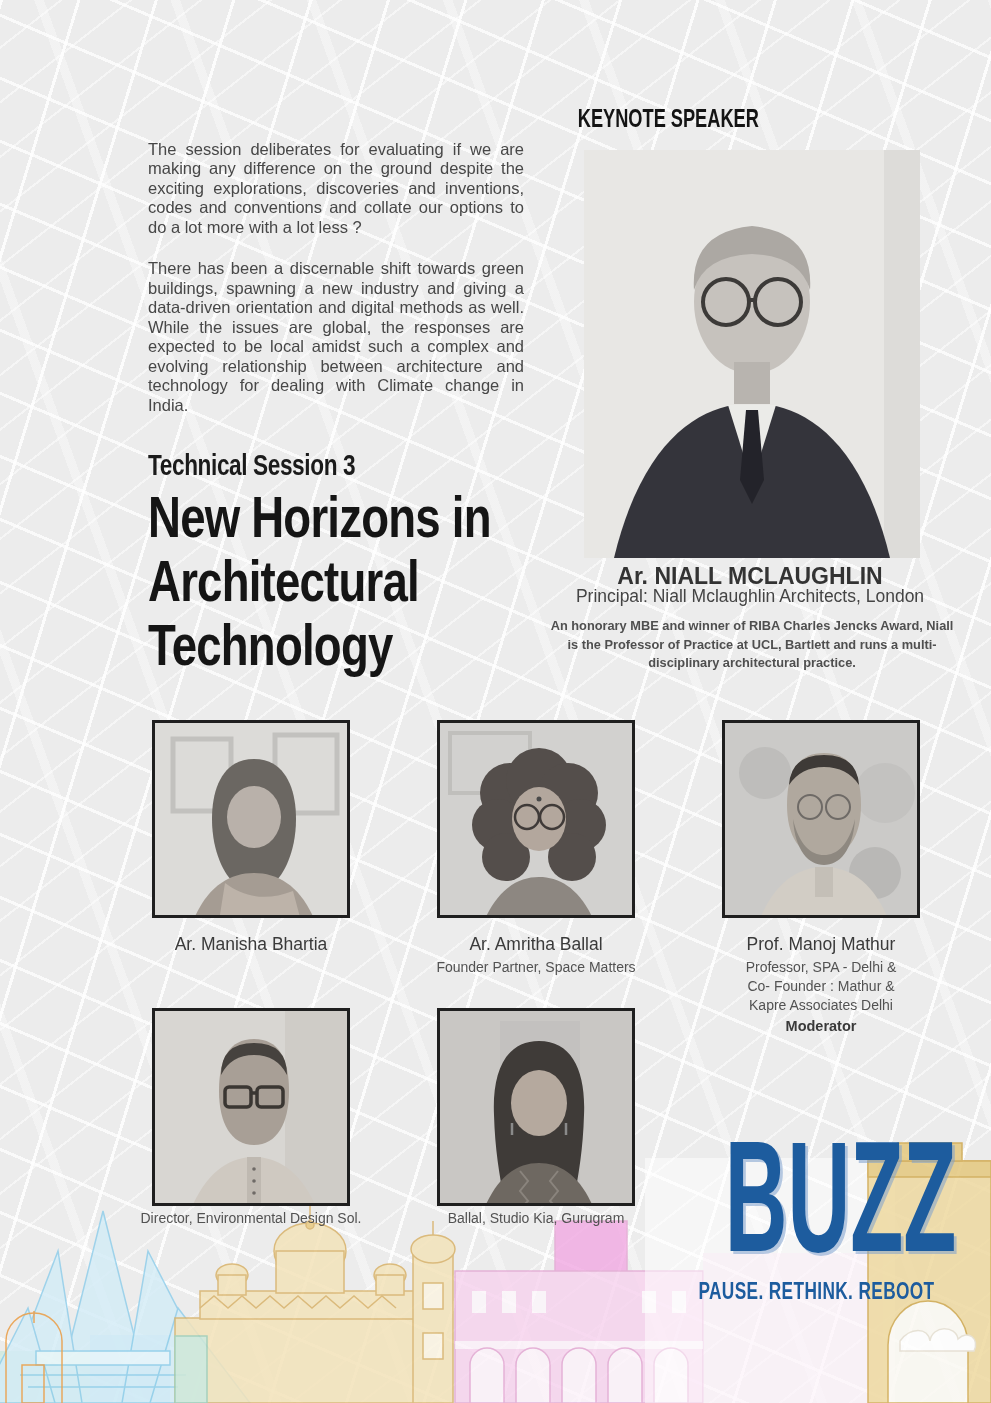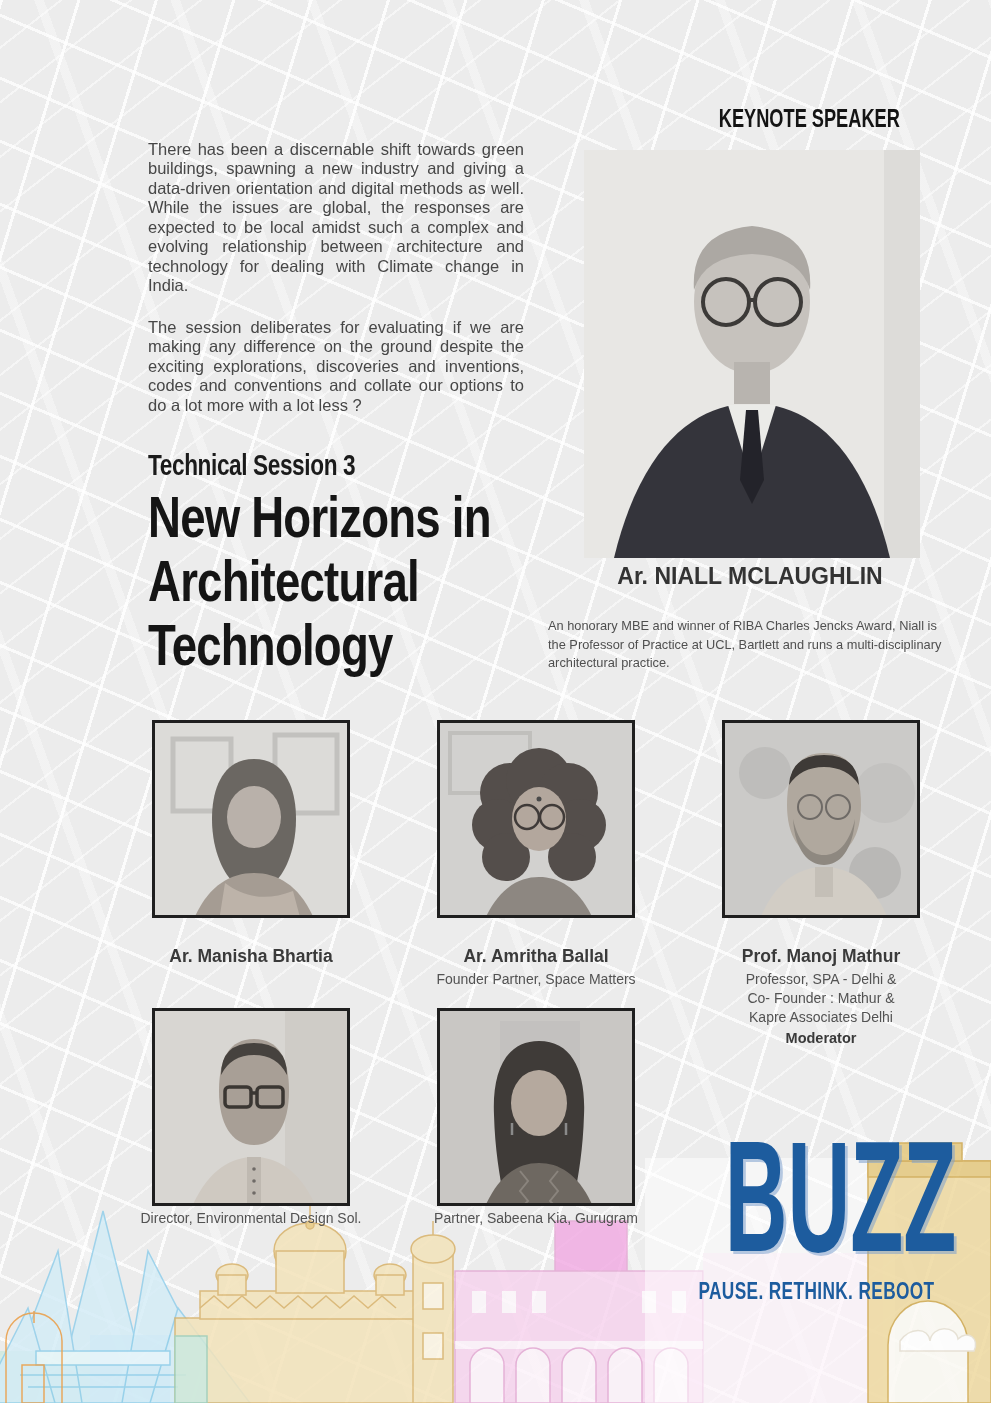--- a/index.html
+++ b/index.html
@@ -22,36 +22,36 @@
   .intro p + p { margin-top:22px; }
 
   
   .session-label { left:148px; top:449px; font-size:29px; font-weight:bold; color:#1b1b1b;
                    transform:scaleX(.78); transform-origin:left top; white-space:nowrap; letter-spacing:-.5px; }
   .session-title { left:148px; top:486px; width:480px; font-size:57px; font-weight:bold;
                    color:#151515; line-height:1.12; transform:scaleX(.8);
                    transform-origin:left top; letter-spacing:-1px; }
 
   
-  .keynote-heading { left:539px; top:103px; width:400px; text-align:right; }
+  .keynote-heading { left:539px; top:103px; width:400px; text-align:left; }
   .keynote-heading span { display:inline-block; font-size:26px; font-weight:bold; color:#141414;
                           transform:scaleX(.7); letter-spacing:0; white-space:nowrap; }
   .keynote-photo { left:584px; top:150px; width:336px; height:408px; overflow:hidden; }
   .keynote-name  { left:538px; top:563px; width:424px; text-align:center; font-size:23px;
                    font-weight:bold; color:#333; }
   .keynote-title { left:538px; top:586px; width:424px; text-align:center; font-size:17.5px; color:#444; }
-  .keynote-bio   { left:548px; top:617px; width:408px; text-align:left; font-size:12.8px;
-                   font-weight:normal; color:#4f4f4f; line-height:1.45; }
+  .keynote-bio   { left:548px; top:617px; width:408px; text-align:center; font-size:12.8px;
+                   font-weight:bold; color:#4f4f4f; line-height:1.45; }
 
   
   .card { position:absolute; width:280px; text-align:center; z-index:2; }
   .card .photo { width:198px; height:198px; margin:0 auto; border:3px solid #1f1f1f;
                  background:#d9d9d9; overflow:hidden; }
   .card .photo svg { display:block; }
-  .speaker-name  { margin-top:28px; font-size:17.5px; font-weight:bold; color:#3a3a3a; }
+  .speaker-name  { margin-top:16px; font-size:17.5px; font-weight:normal; color:#3a3a3a; }
   .speaker-role  { margin-top:3px; font-size:14px; color:#525252; line-height:1.35; white-space:pre-line; }
   .speaker-badge { margin-top:3px; font-size:14.5px; font-weight:bold; color:#3a3a3a; }
   .card1 { left:111px; top:720px; }
   .card2 { left:396px; top:720px; }
   .card3 { left:681px; top:720px; }
   .card4 { left:111px; top:1008px; }
   .card5 { left:396px; top:1008px; }
 
   
   .logo { left:655px; top:1133px; width:310px; z-index:3; }
@@ -138,22 +138,22 @@
     </g>
 
     <g opacity=".9" fill="none" stroke="#eaa14e" stroke-width="1.5">
       <path d="M6,300 v-62 a28,28 0 0 1 56,0 v62"></path>
       <line x1="34" y1="220" x2="34" y2="208"></line>
       <rect x="22" y="262" width="22" height="38"></rect>
     </g>
   </svg>
 
   <div class="layer intro z2">
+    <p>The session deliberates for evaluating if we are making any difference on the ground despite the exciting explorations, discoveries and inventions, codes and conventions and collate our options to do a lot more with a lot less ?</p>
     <p>There has been a discernable shift towards green buildings, spawning a new industry and giving a data-driven orientation and digital methods as well. While the issues are global, the responses are expected to be local amidst such a complex and evolving relationship between architecture and technology for dealing with Climate change in India.</p>
-    <p>The session deliberates for evaluating if we are making any difference on the ground despite the exciting explorations, discoveries and inventions, codes and conventions and collate our options to do a lot more with a lot less ?</p>
   </div>
 
   <div class="layer session-label z2">Technical Session 3</div>
   <h1 class="layer session-title z2">New Horizons in Architectural Technology</h1>
 
   <div class="layer keynote-heading z2">
     <span>KEYNOTE SPEAKER</span>
   </div>
   <div class="layer keynote-photo z2">
     <svg width="336" height="408" viewBox="0 0 336 408" aria-hidden="true">
@@ -164,20 +164,21 @@
       <circle cx="142" cy="152" r="23" fill="none" stroke="#3c3a38" stroke-width="4"></circle>
       <circle cx="194" cy="152" r="23" fill="none" stroke="#3c3a38" stroke-width="4"></circle>
       <line x1="165" y1="150" x2="171" y2="150" stroke="#3c3a38" stroke-width="4"></line>
       <rect x="150" y="212" width="36" height="42" fill="#b8b4af"></rect>
       <path d="M30,408 C56,300 106,262 150,255 L186,255 C230,262 280,300 306,408 Z" fill="#34343b"></path>
       <path d="M144,255 L168,332 L192,255 Z" fill="#ebebe8"></path>
       <path d="M162,260 h12 l6,70 -12,24 -12,-24 Z" fill="#23232a"></path>
     </svg>
   </div>
   <div class="layer keynote-name z2">Ar. NIALL MCLAUGHLIN</div>
+  <div class="layer keynote-title z2">Principal: Niall Mclaughlin Architects, London</div>
   <p class="layer keynote-bio z2">An honorary MBE and winner of RIBA Charles Jencks Award, Niall is the Professor of Practice at UCL, Bartlett and runs a multi-disciplinary architectural practice.</p>
 
   <div class="card card1">
     <div class="photo">
       <svg width="198" height="198" viewBox="0 0 198 198" aria-hidden="true">
         <rect width="198" height="198" fill="#dcdbd8"></rect>
         <rect x="18" y="16" width="58" height="72" fill="none" stroke="#c2c1be" stroke-width="5"></rect>
         <rect x="120" y="12" width="62" height="78" fill="none" stroke="#c2c1be" stroke-width="5"></rect>
         <path d="M99,36 C70,36 57,62 57,96 C57,130 70,152 79,160 L119,160 C128,152 141,130 141,96 C141,62 128,36 99,36 Z" fill="#6b6762"></path>
         <ellipse cx="99" cy="94" rx="27" ry="31" fill="#b9b1aa"></ellipse>
@@ -263,21 +264,21 @@
         <rect width="198" height="198" fill="#c9c7c4"></rect>
         <path d="M60,10 h80 v198 h-80 Z" fill="#bebcb9" opacity=".5"></path>
         <path d="M99,30 C66,30 52,60 54,104 C55,140 60,168 66,198 L132,198 C138,168 143,140 144,104 C146,60 132,30 99,30 Z" fill="#3f3b38"></path>
         <ellipse cx="99" cy="92" rx="28" ry="33" fill="#b5a99e"></ellipse>
         <line x1="72" y1="112" x2="72" y2="124" stroke="#8a8a8a" stroke-width="2.5"></line>
         <line x1="126" y1="112" x2="126" y2="124" stroke="#8a8a8a" stroke-width="2.5"></line>
         <path d="M44,198 C58,164 78,152 99,152 C120,152 140,164 154,198 Z" fill="#6e6861"></path>
         <path d="M80,160 l8,10 -8,10 8,10 -8,8 M118,160 l-8,10 8,10 -8,10 8,8" fill="none" stroke="#8a847d" stroke-width="2"></path>
       </svg>
     </div>
-    <div class="speaker-role">Partner, Sabeena Kia, Gurugram</div>
+    <div class="speaker-role">Ballal, Studio Kia, Gurugram</div>
   </div>
 
   <div class="layer logo">
     <div class="buzz">BUZZ</div>
     <div class="tagline">PAUSE. RETHINK. REBOOT</div>
   </div>
 
 </div>
 
 </body></html>

